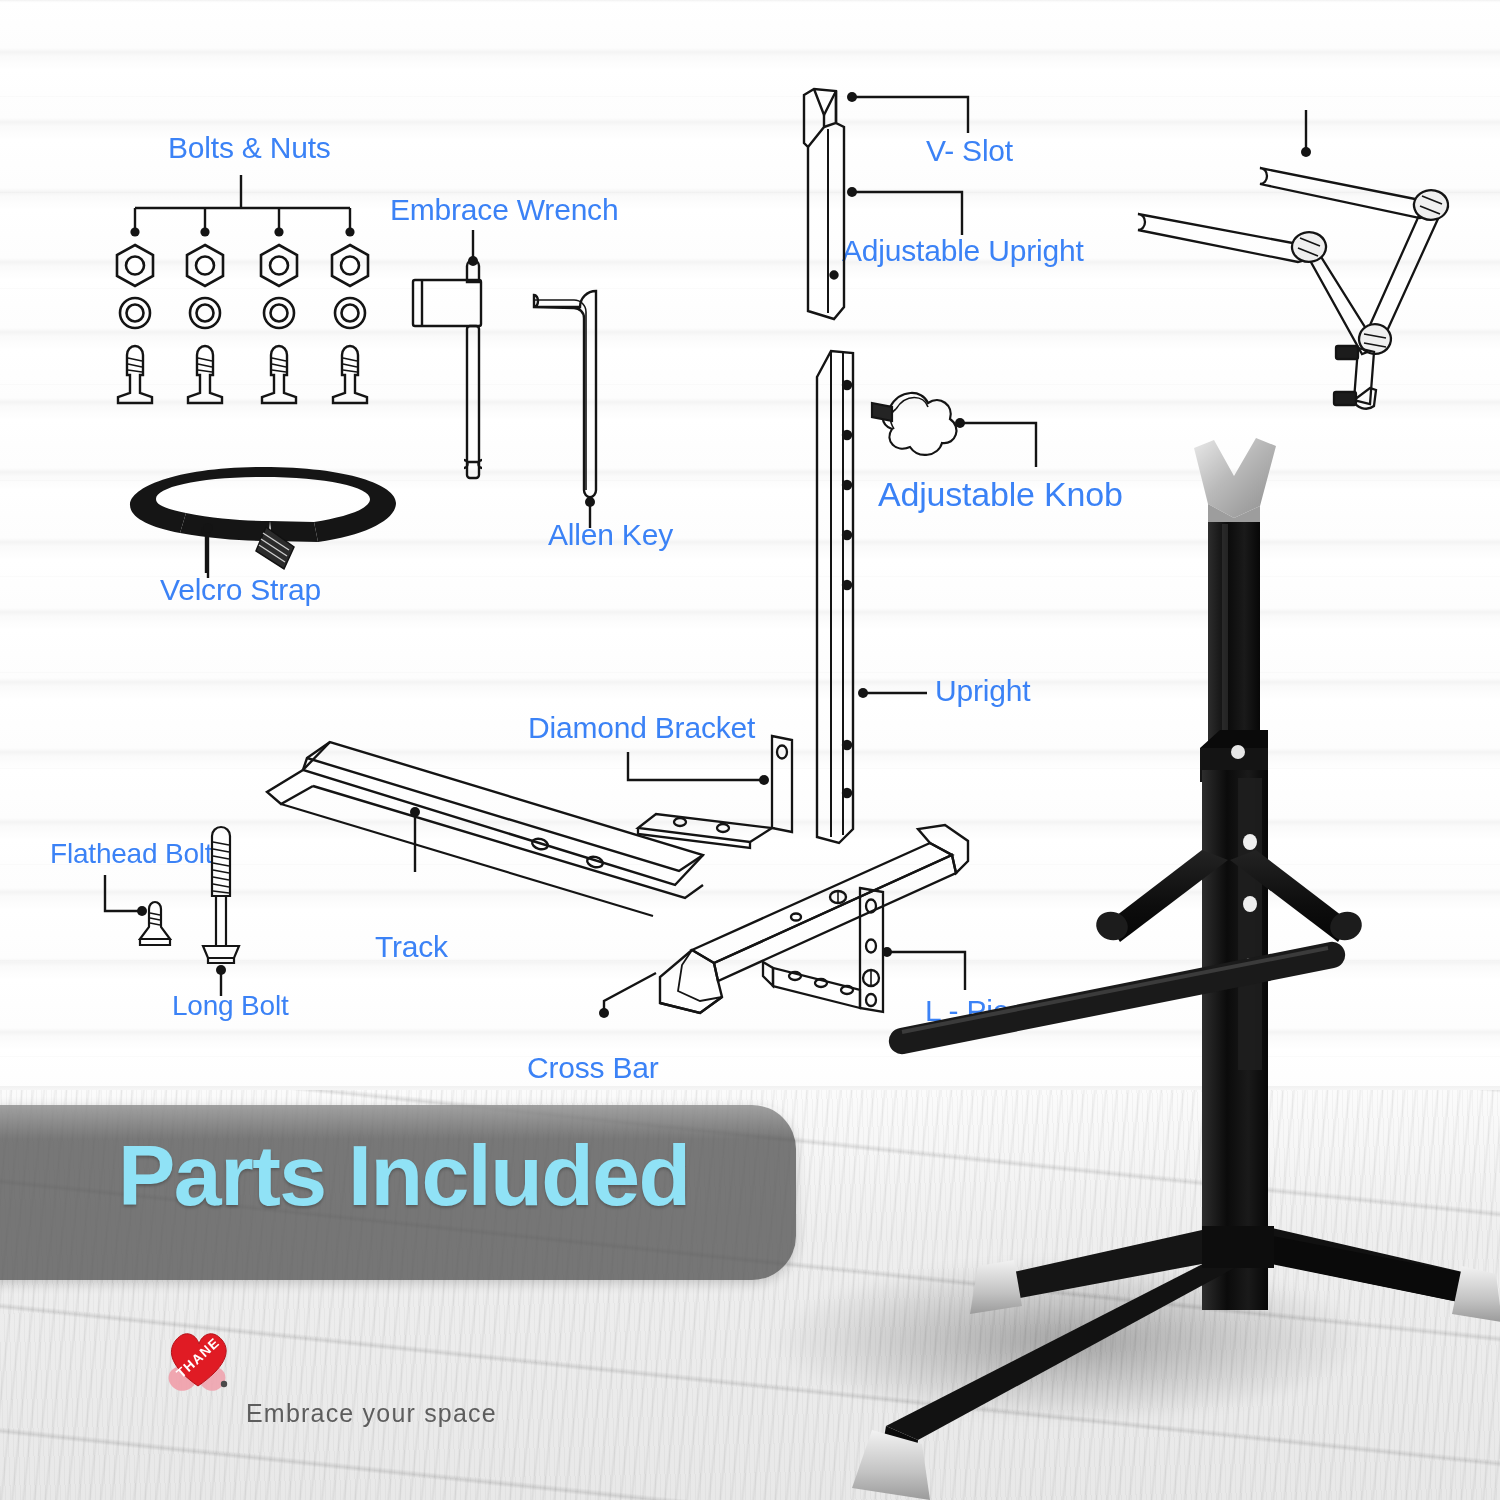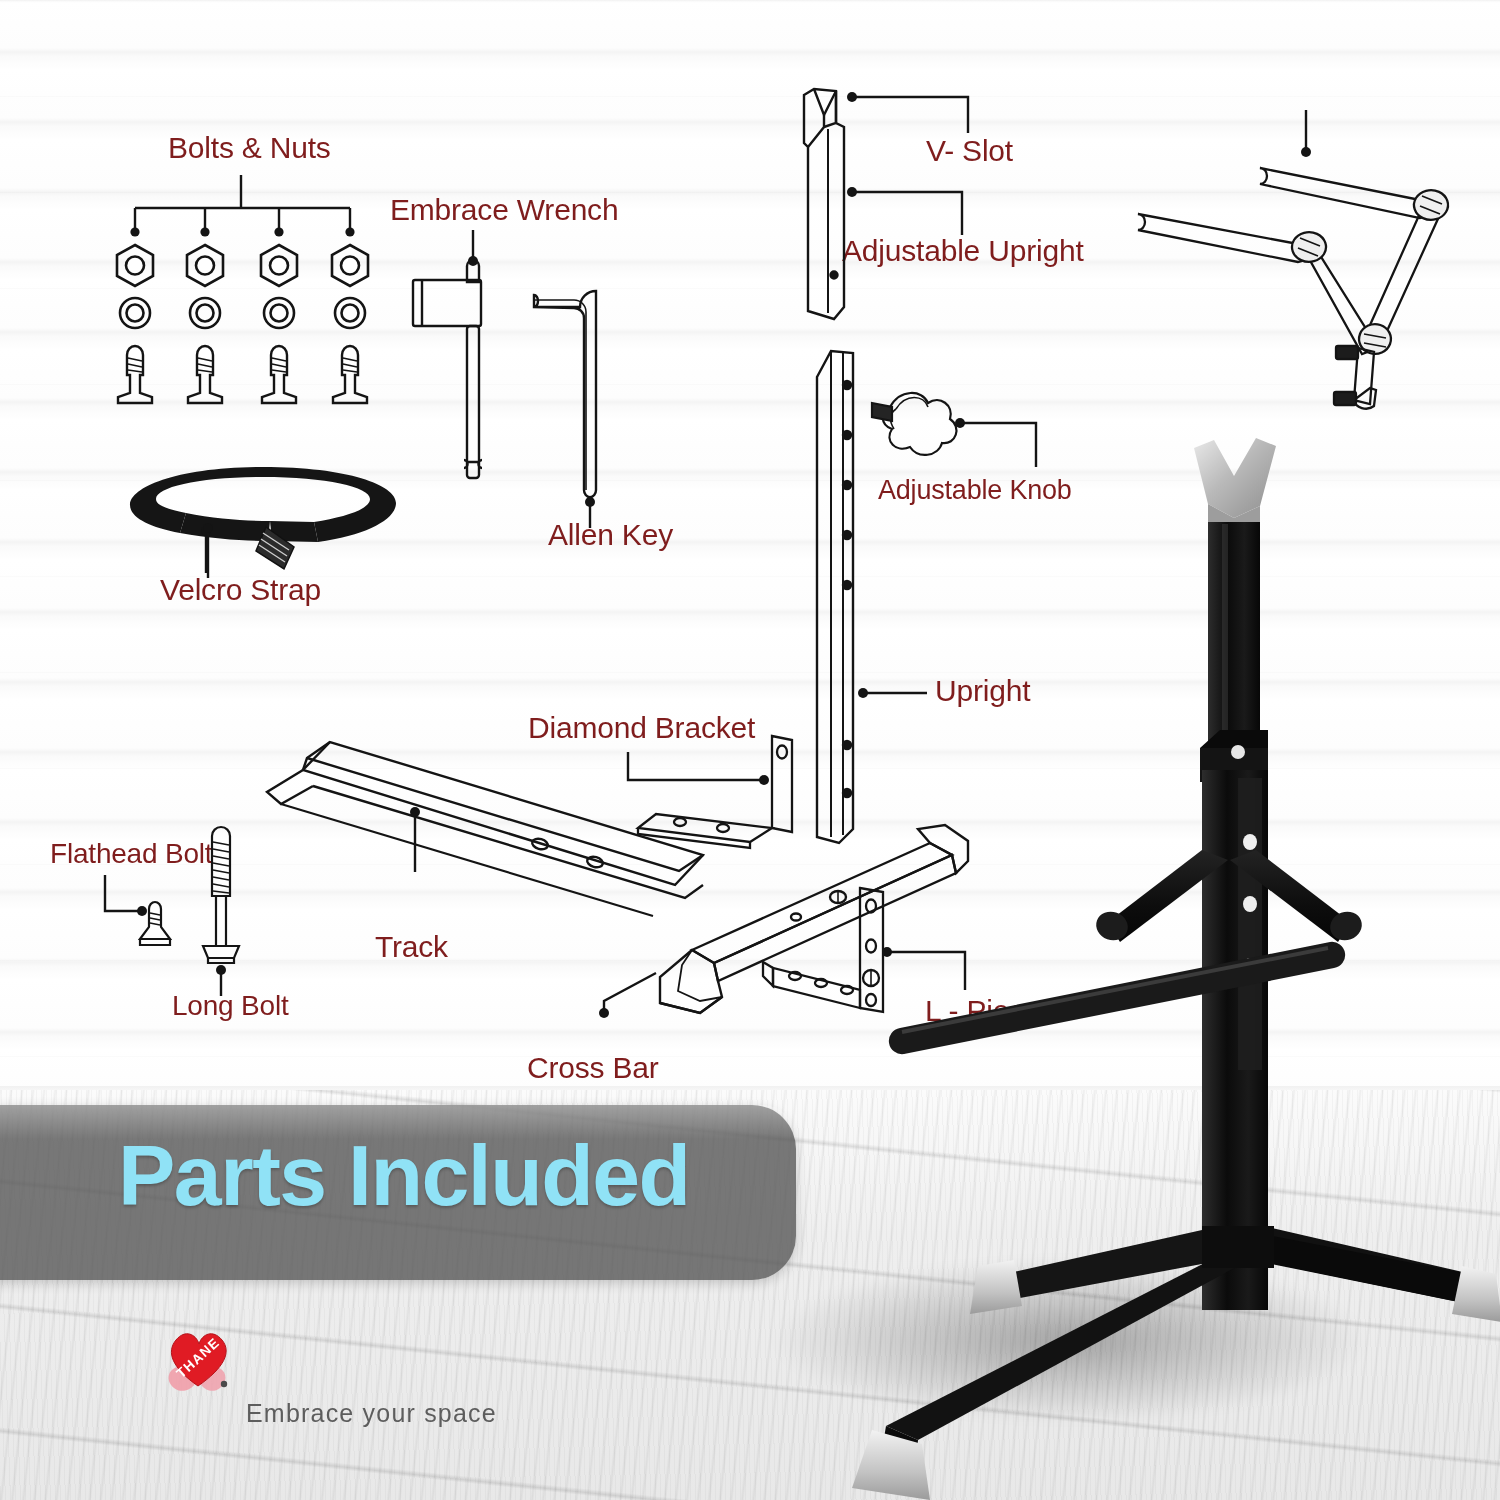--- a/index.html
+++ b/index.html
@@ -42,21 +42,21 @@
     background:repeating-linear-gradient(88deg, rgba(0,0,0,0.03) 0 1px, rgba(0,0,0,0) 1px 5px);
   }
   .wallfloor-seam{
     position:absolute; left:0; top:1086px; width:1500px; height:10px;
     background:linear-gradient(180deg, rgba(0,0,0,0.05), rgba(0,0,0,0));
   }
 
   
   .abs { position:absolute; }
   .lbl {
-    position:absolute; color:#7f1d1d; font-weight:400; white-space:nowrap;
+    position:absolute; color:#3b82f6; font-weight:400; white-space:nowrap;
     letter-spacing:-0.2px;
   }
   svg { display:block; overflow:visible; }
   .ln { stroke:#141414; fill:none; }
 
   
   .pro-badge{
     position:absolute; left:1152px; top:52px;
     background:#0b0b0b; color:#fff;
     border-radius:26px;
@@ -348,21 +348,21 @@
       <circle cx="44" cy="190" r="3.5" fill="#141414"></circle>
     </g>
 
     <path class="ln" d="M62 12 L 178 12 L 178 48" stroke-width="2.4"></path>
     <circle cx="62" cy="12" r="5" fill="#141414"></circle>
 
     <path class="ln" d="M62 107 L 172 107 L 172 150" stroke-width="2.4"></path>
     <circle cx="62" cy="107" r="5" fill="#141414"></circle>
   </svg>
 
-  <div class="lbl" style="left:878px; top:475px; font-size:27px;text-align:center;">Adjustable Knob</div>
+  <div class="lbl" style="left:878px; top:475px; font-size:34px;text-align:center;">Adjustable Knob</div>
 
   <svg class="abs" style="left:866px; top:385px;" width="220" height="110" viewBox="0 0 220 110">
     <g class="ln" stroke-width="2.2" fill="#fff">
       <path d="M24 22 C 34 4 56 4 62 18 C 74 10 88 20 84 34 C 96 42 90 60 76 58 C 72 72 52 74 44 62 C 30 68 18 56 26 44 C 14 40 14 26 24 22 Z"></path>
       <path d="M30 24 C 40 8 58 10 62 22" stroke-width="1.6"></path>
       <path d="M28 44 C 22 34 24 28 30 24" stroke-width="1.6"></path>
 
       <path d="M6 18 L 26 22 L 26 36 L 6 32 Z" fill="#242424"></path>
     </g>
     <path class="ln" d="M94 38 L 170 38 L 170 82" stroke-width="2.4"></path>

